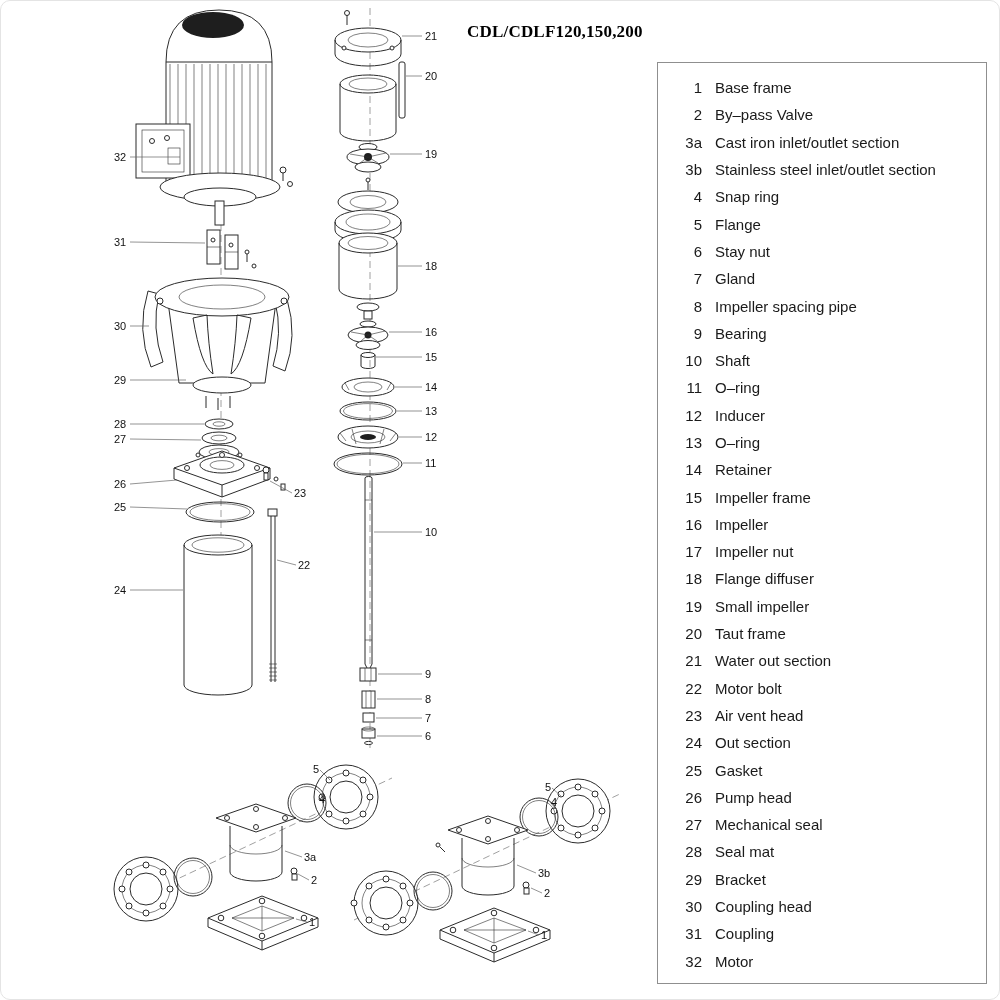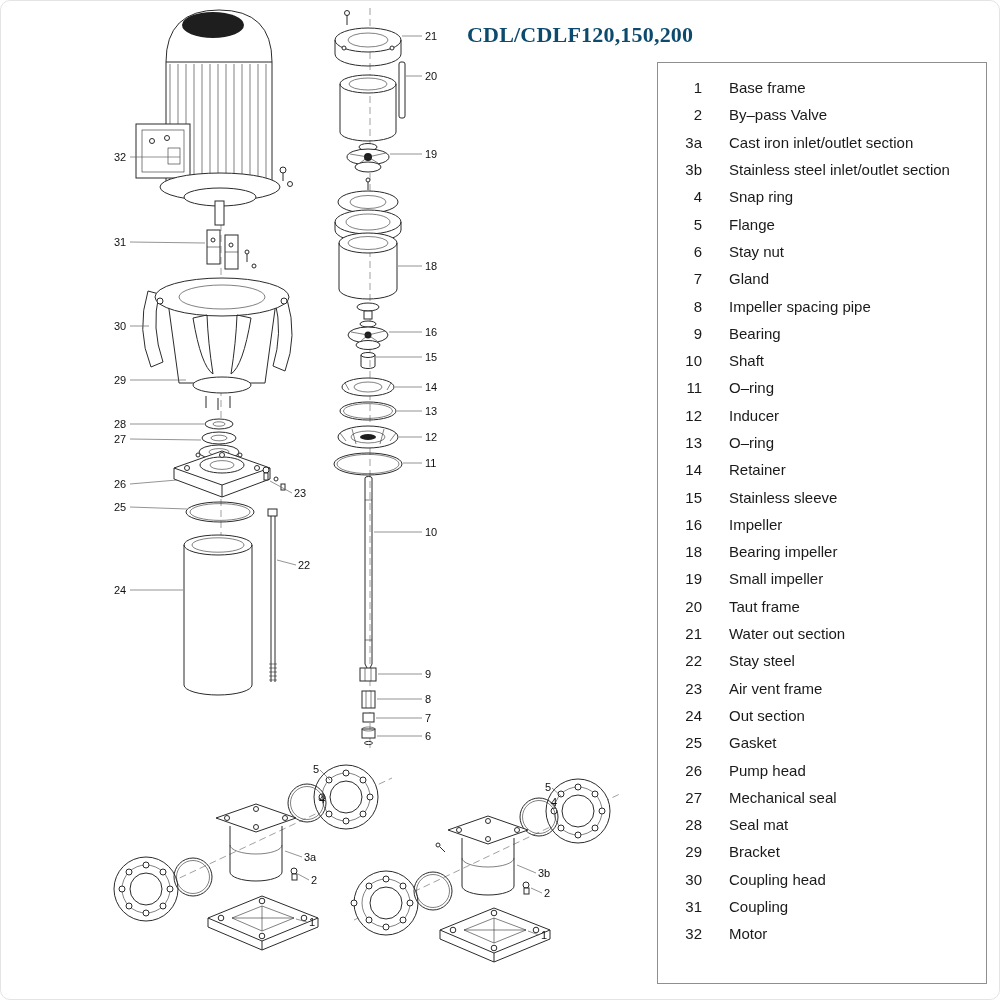--- a/index.html
+++ b/index.html
@@ -1,23 +1,23 @@
 <!DOCTYPE html>
 <html><head>
 <meta charset="utf-8">
 <style>
   * { margin:0; padding:0; box-sizing:border-box; }
   html,body { width:1000px; height:1000px; }
   body { background:#fff; font-family:"Liberation Sans",sans-serif; position:relative; overflow:hidden; }
   .canvas { position:absolute; inset:0; background:#fff; border:1px solid #e4e4e4; border-radius:10px; }
-  .title { position:absolute; left:467px; top:22px; font-family:"Liberation Serif",serif; font-weight:bold; font-size:22px; letter-spacing:.2px; color:#0c4a6e; }
+  .title { position:absolute; left:467px; top:22px; font-family:"Liberation Serif",serif; font-weight:bold; font-size:17px; letter-spacing:.2px; color:#000000; }
   .parts-panel { position:absolute; left:657px; top:62px; width:330px; height:922px; border:1px solid #8f8f8f; background:#fff; padding:11px 4px 0 12px; }
   .prow { display:flex; align-items:center; height:27.3px; font-size:15px; color:#1a1a1a; }
   .pnum { width:32px; text-align:right; margin-right:13px; flex:none; }
-  .pname { white-space:nowrap;margin-left:14px; }
+  .pname { white-space:nowrap; }
   svg.diagram { position:absolute; left:0; top:0; }
   .s { stroke:#2b2b2b; stroke-width:1; fill:none; }
   .f { stroke:#2b2b2b; stroke-width:1; fill:#fff; }
   .thin { stroke:#2b2b2b; stroke-width:.6; fill:none; }
   .d { fill:#1e1e1e; stroke:none; }
   .cl { stroke:#666; stroke-width:.7; fill:none; }
   .dash { stroke:#888; stroke-width:.8; fill:none; stroke-dasharray:7 4; }
   .ct { font:11px "Liberation Sans",sans-serif; fill:#111; }
 </style>
 </head>
@@ -527,57 +527,61 @@
     <span class="pname">O–ring</span>
   </div>
 
   <div class="prow">
     <span class="pnum">14</span>
     <span class="pname">Retainer</span>
   </div>
 
   <div class="prow">
     <span class="pnum">15</span>
-    <span class="pname">Stainless sleeve</span>
+    <span class="pname">Impeller frame</span>
   </div>
 
   <div class="prow">
     <span class="pnum">16</span>
     <span class="pname">Impeller</span>
   </div>
 
+  <div class="prow">
+    <span class="pnum">17</span>
+    <span class="pname">Impeller nut</span>
+  </div>
 
   <div class="prow">
     <span class="pnum">18</span>
-    <span class="pname">Bearing impeller</span>
+    <span class="pname">Flange diffuser</span>
   </div>
 
   <div class="prow">
     <span class="pnum">19</span>
     <span class="pname">Small impeller</span>
   </div>
 
   <div class="prow">
     <span class="pnum">20</span>
     <span class="pname">Taut frame</span>
   </div>
 
   <div class="prow">
     <span class="pnum">21</span>
     <span class="pname">Water out section</span>
   </div>
 
   <div class="prow">
     <span class="pnum">22</span>
-    <span class="pname">Stay steel</span>
+    <span class="pname">Motor bolt</span>
   </div>
 
   <div class="prow">
     <span class="pnum">23</span>
-    <span class="pname">Air vent frame</span>
+    <span class="pname">Air vent head</span>
   </div>
 
   <div class="prow">
     <span class="pnum">24</span>
     <span class="pname">Out section</span>
   </div>
 
   <div class="prow">
     <span class="pnum">25</span>
     <span class="pname">Gasket</span>

